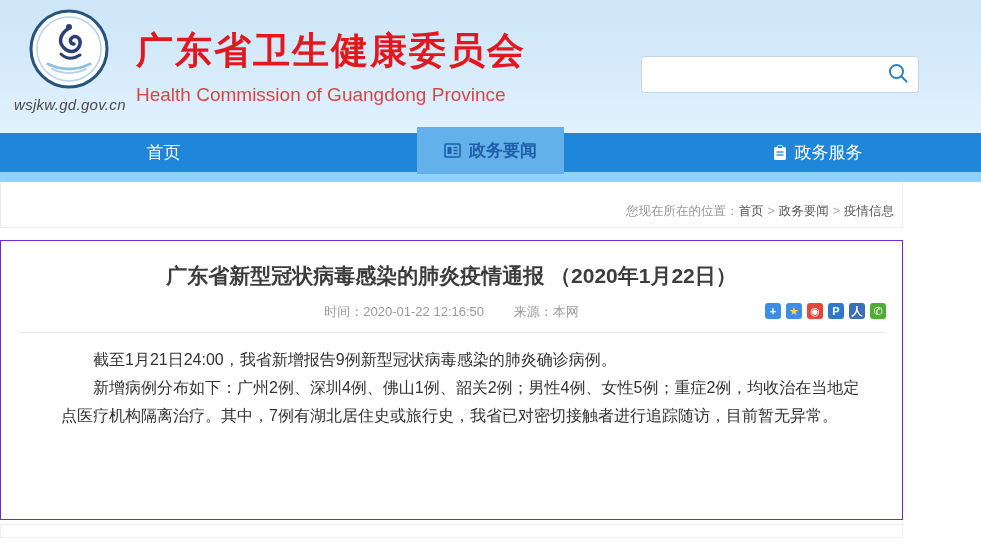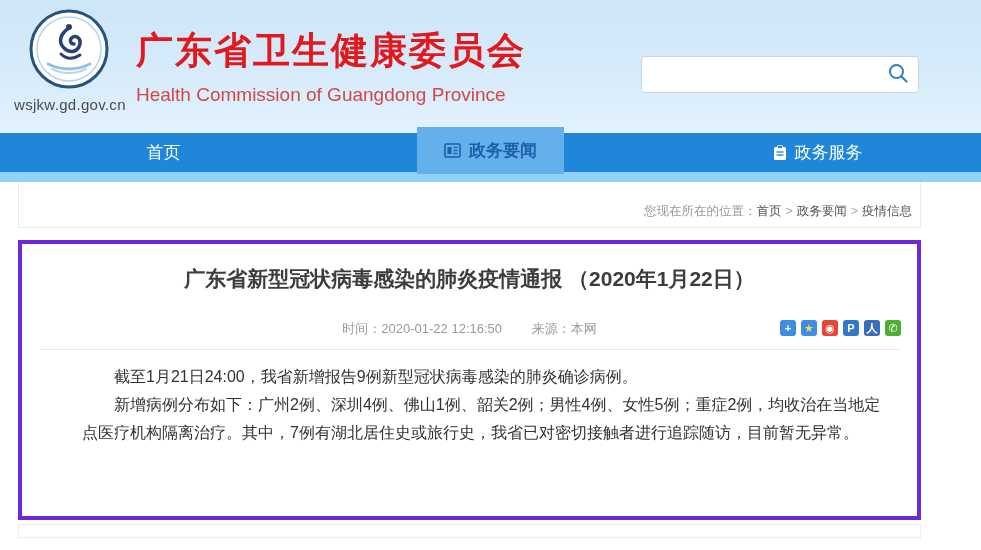--- a/index.html
+++ b/index.html
@@ -2,21 +2,21 @@
 <html><head>
 <meta charset="utf-8">
 <style>
   * { margin:0; padding:0; box-sizing:border-box; }
   html,body { width:981px; height:550px; overflow:hidden; background:#ffffff;
               font-family:"Liberation Sans","DejaVu Sans",sans-serif; }
 
   
   .header { position:relative; height:133px;
             background:linear-gradient(180deg,#cde6f8 0%,#d8ecfb 60%,#e2f2fd 100%); }
-  .logo-wrap { position:absolute; left:14px; top:8px; width:110px; text-align:center; }
+  .logo-wrap { position:absolute; left:14px; top:8px; width:110px; text-align:center;font-style:italic; }
   .logo-url { margin-top:2px; font-size:15px; color:#4a4a4a; letter-spacing:0.3px; }
   .brand { position:absolute; left:136px; top:26px; }
   .brand-title { font-size:37px; font-weight:bold; color:#e2181f; letter-spacing:2px; }
   .brand-sub { margin-top:8px; font-size:19px; color:#d5464a; }
   .searchbox { position:absolute; left:641px; top:56px; width:278px; height:37px;
                background:#ffffff; border:1px solid #c6d4e1; border-radius:4px;
                display:flex; align-items:center; }
   .searchbox input { flex:1; border:none; outline:none; height:100%; padding:0 10px;
                      font-size:14px; background:transparent; }
   .search-btn { width:40px; height:100%; border:none; background:transparent;
@@ -27,33 +27,33 @@
   .nav-item { flex:1; display:flex; align-items:center; justify-content:center;
               color:#ffffff; font-size:17px; cursor:pointer; }
   .nav-label-wrap { display:flex; align-items:center; gap:8px; }
   .nav-item .tab { display:flex; align-items:center; gap:8px; background:#63b0ea;
                    color:#1d5fa9; height:47px; padding:0 27px; position:relative;
                    top:0; margin-top:-4px; font-weight:bold; }
   .nav-icon { display:inline-flex; }
   .strip { height:10px; background:#92d2f9; }
 
   
-  .page { padding-left:18px; background:#ffffff; }
+  .page { background:#ffffff; }
   .crumb-box { width:903px; height:46px; border:1px solid #ebebeb; border-top:none;
                background:#ffffff; display:flex; justify-content:flex-end;
                align-items:flex-end; padding:0 8px 7px 0; }
   .crumb { font-size:12.5px; color:#999999; }
   .crumb a { color:#555555; text-decoration:none; cursor:pointer; }
   .crumb .sep { color:#aaaaaa; margin:0 4px; }
 
   .article { width:903px; min-height:280px; margin-top:12px; background:#ffffff;
-             border:4px solid #6d28d9; }
+             border:1px solid #6d28d9; }
   .article-title { text-align:center; margin-top:21px; padding:0 40px;
                    font-size:21px; font-weight:bold; color:#3c3c3c; }
-  .meta-row { position:relative; text-align:center; margin-top:27px;
+  .meta-row { position:relative; text-align:center; margin-top:13px;
               font-size:13px; color:#9a9a9a; height:18px; }
   .meta-row .src { margin-left:26px; }
   .share { position:absolute; right:16px; top:0; display:flex; gap:5px; }
   .share-icon { width:16px; height:16px; border-radius:3px; display:flex;
                 align-items:center; justify-content:center; font-size:11px;
                 line-height:1; cursor:pointer; font-weight:bold; }
   .divider { margin:11px 18px 0 18px; border-bottom:1px solid #e6e6e6; }
   .body-text { padding:13px 28px 22px 28px; font-size:16px; line-height:28px;
                color:#333333; }
   .body-text p { text-indent:2em;margin-left:32px; }

